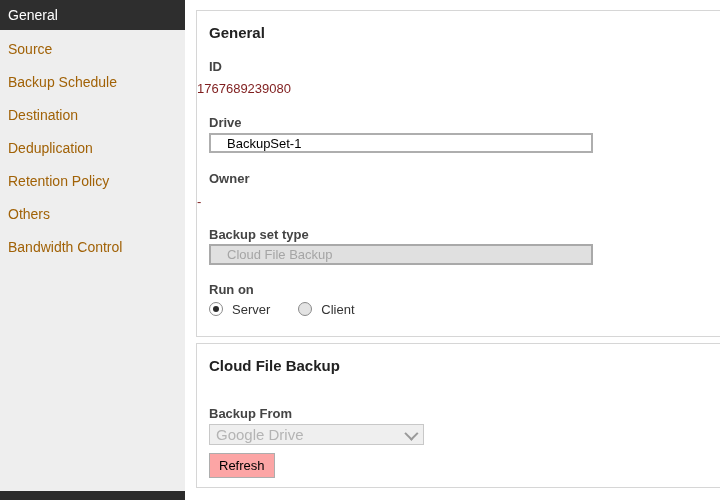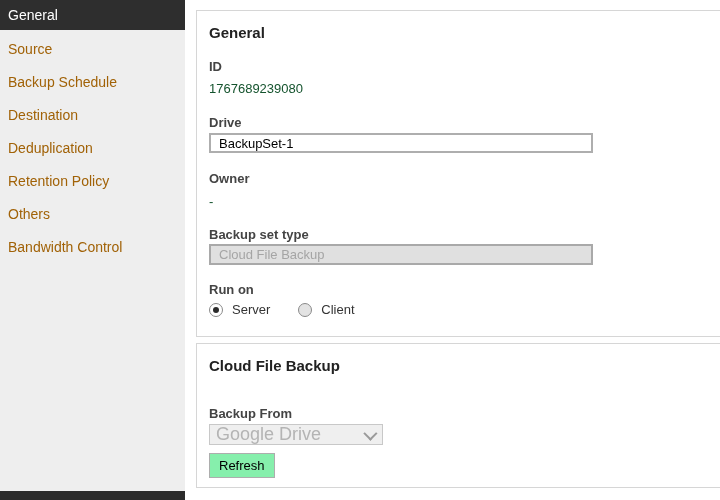--- a/index.html
+++ b/index.html
@@ -37,69 +37,69 @@
   .panel-cloud{top:343px;height:145px;}
   .p-title{
     position:absolute;left:12px;top:13px;
     font-size:15px;font-weight:bold;color:#222222;line-height:18px;
   }
   .f-label{
     position:absolute;left:12px;
     font-size:13px;color:#444444;line-height:15px;font-weight:bold;
   }
   .f-value{
-    position:absolute;left:12px;
-    font-size:13px;color:#14532d;line-height:15px;
+    position:absolute;left:0;
+    font-size:13px;color:#7f1d1d;line-height:15px;
   }
   .txt-input{
     position:absolute;left:12px;width:384px;height:20px;
     box-sizing:border-box;
     border:2px solid #aeaeae;background:#ffffff;
     font-family:"Liberation Sans", sans-serif;
-    font-size:13px;color:#000000;padding:0 8px;outline:none;
+    font-size:13px;color:#000000;padding:0 16px;outline:none;
   }
   .txt-input.disabled{
     background:#e0e0e0;color:#a5a5a5;border:2px solid #a9a9a9;
   }
   
   .radio-row{
     position:absolute;left:12px;top:291px;
-    display:flex;align-items:center;font-size:13px;color:#333333;
+    display:flex;align-items:flex-start;font-size:13px;color:#333333;
   }
   .radio{
     width:14px;height:14px;border-radius:50%;
     border:1px solid #8a8a8a;background:#f5f5f5;
     box-sizing:border-box;position:relative;flex:0 0 auto;cursor:pointer;
   }
   .radio.checked{background:#ffffff;}
   .radio.checked::after{
     content:"";position:absolute;left:3px;top:3px;width:6px;height:6px;
     border-radius:50%;background:#2b2b2b;
   }
   .radio.unchecked{background:#e3e3e3;}
   .radio-label{margin-left:9px;}
   .radio-gap{width:28px;flex:0 0 auto;}
   
   .sel{
-    position:absolute;left:12px;top:80px;width:174px;height:21px;
+    position:absolute;left:12px;top:80px;width:215px;height:21px;
     box-sizing:border-box;
     border:1px solid #c8c8c8;background:#efefef;
     display:flex;align-items:center;
-    font-size:18px;color:#b4b4b4;padding:0 6px;
+    font-size:15px;color:#b4b4b4;padding:0 6px;
   }
   .sel-text{flex:1 1 auto;overflow:hidden;white-space:nowrap;}
   .sel-chevron{
     width:8px;height:8px;flex:0 0 auto;margin-right:2px;
     border-right:2px solid #9a9a9a;border-bottom:2px solid #9a9a9a;
     transform:rotate(45deg) translateY(-2px);
   }
   
   .btn{
     position:absolute;left:12px;top:109px;height:25px;
-    background:#86efac;border:1px solid #adadad;
+    background:#fca5a5;border:1px solid #adadad;
     font-family:"Liberation Sans", sans-serif;
     font-size:13px;color:#000000;padding:0 9px;cursor:pointer;
   }
 </style>
 </head>
 <body>
 
 <div class="sidebar">
   <div>
       <div class="sb-item selected">General</div>

